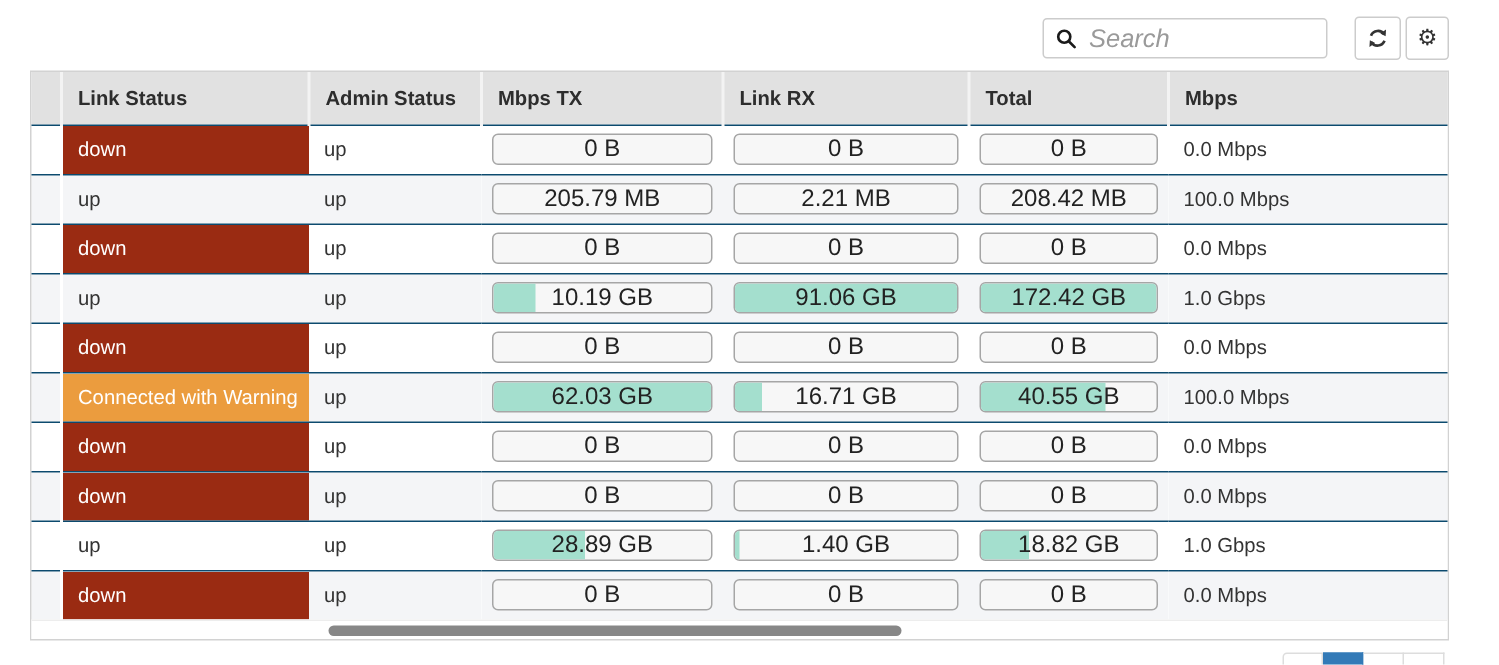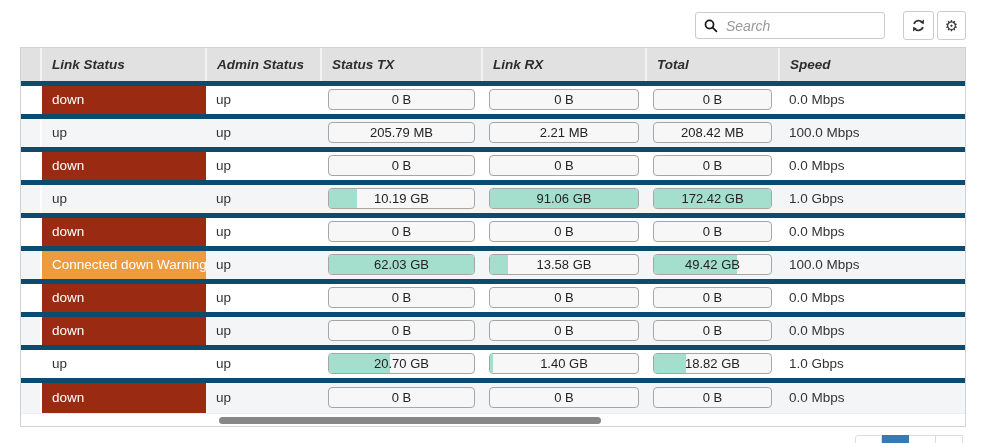--- a/index.html
+++ b/index.html
@@ -9,57 +9,57 @@
     background:#ffffff; font-family:"Liberation Sans", sans-serif; color:#333;
   }
   
   .search-box {
     position:absolute; left:695px; top:12px; width:190px; height:27px;
     border:1px solid #ccc; border-radius:3px; background:#fff;
     display:flex; align-items:center; padding:0 8px;
   }
   .search-box svg { flex:0 0 auto; margin-right:6px; }
   .search-box input {
-    border:none; outline:none; width:100%; font-size:14px;
+    border:none; outline:none; width:100%; font-size:17px;
     font-family:"Liberation Sans", sans-serif; color:#333; background:transparent;
   }
   .search-box input::placeholder { font-style:italic; color:#9a9a9a; }
   .tool-btn {
     position:absolute; top:11px; height:29px; background:#fff;
     border:1px solid #ccc; border-radius:3px; cursor:pointer; padding:0;
     display:flex; align-items:center; justify-content:center; color:#333;
   }
   #refresh-btn { left:903px; width:31px; }
   #settings-btn { left:937px; width:29px; font-size:15px; line-height:1; }
   
   .table-wrap {
     position:absolute; left:20px; top:47px; width:946px;
     border:1px solid #d2d2d2; background:#fff;
   }
   table { border-collapse:collapse; width:944px; table-layout:fixed; }
   th {
     background:#e1e1e1; height:35px; text-align:left; padding:0 0 0 10px;
-    font-size:13.5px; font-weight:bold; color:#2d2d2d; cursor:pointer;font-style:italic;
+    font-size:13.5px; font-weight:bold; color:#2d2d2d; cursor:pointer;
   }
   th + th { border-left:2px solid #f3f3f3; }
-  tbody tr { height:33px; border-top:5px solid #0c4a6e; background:#fff; }
+  tbody tr { height:33px; border-top:1px solid #0c4a6e; background:#fff; }
   tbody tr:nth-child(even) { background:#f4f5f7; }
   td { font-size:13.5px; color:#333; padding:0 0 0 10px; overflow:hidden; white-space:nowrap; }
   td.sel { padding:0; border-right:2px solid #fff; }
   td.link.down    { background:#9a2b12; color:#fff; }
   td.link.warning { background:#eb9c3e; color:#fff; }
   td.bar-cell { padding:0 7px; }
   .meter {
     position:relative; height:21px; border:1px solid #a6a6a6; border-radius:4px;
     background:#f7f7f7; overflow:hidden;
   }
   .meter-fill { position:absolute; left:0; top:0; bottom:0; background:#a4dfce; }
   .meter-label {
     position:absolute; left:0; right:0; top:0; bottom:0;
-    text-align:center; line-height:20px; font-size:13px; color:#222;
+    text-align:center; line-height:20px; font-size:16px; color:#222;
   }
   
   .hscroll { height:13px; background:#fff; border-top:1px solid #ededed; position:relative; }
   .hscroll .thumb {
     position:absolute; left:198px; top:3px; width:382px; height:7px;
     border-radius:4px; background:#878787; cursor:pointer;
   }
   
   .pagination { position:absolute; left:855px; top:435px; display:flex; }
   .page-btn {
@@ -100,24 +100,24 @@
       <col style="width:161px">
         <col style="width:164px">
         <col style="width:133px">
       <col style="width:186px">
     </colgroup>
     <thead>
       <tr>
         <th></th>
         <th>Link Status</th>
         <th>Admin Status</th>
-        <th>Status TX</th>
+        <th>Mbps TX</th>
         <th>Link RX</th>
         <th>Total</th>
-        <th>Speed</th>
+        <th>Mbps</th>
       </tr>
     </thead>
     <tbody>
         <tr>
           <td class="sel"></td>
           <td class="link down">down</td>
           <td>up</td>
           <td class="bar-cell">
             <div class="meter">
               <div class="meter-fill" style="width:0%"></div>
@@ -229,38 +229,38 @@
           <td class="bar-cell">
             <div class="meter">
               <div class="meter-fill" style="width:0%"></div>
               <span class="meter-label">0 B</span>
             </div>
           </td>
           <td>0.0 Mbps</td>
         </tr>
         <tr>
           <td class="sel"></td>
-          <td class="link warning">Connected down Warning</td>
+          <td class="link warning">Connected with Warning</td>
           <td>up</td>
           <td class="bar-cell">
             <div class="meter">
               <div class="meter-fill" style="width:100%"></div>
               <span class="meter-label">62.03 GB</span>
             </div>
           </td>
           <td class="bar-cell">
             <div class="meter">
               <div class="meter-fill" style="width:12%"></div>
-              <span class="meter-label">13.58 GB</span>
+              <span class="meter-label">16.71 GB</span>
             </div>
           </td>
           <td class="bar-cell">
             <div class="meter">
               <div class="meter-fill" style="width:71%"></div>
-              <span class="meter-label">49.42 GB</span>
+              <span class="meter-label">40.55 GB</span>
             </div>
           </td>
           <td>100.0 Mbps</td>
         </tr>
         <tr>
           <td class="sel"></td>
           <td class="link down">down</td>
           <td>up</td>
           <td class="bar-cell">
             <div class="meter">
@@ -306,21 +306,21 @@
           </td>
           <td>0.0 Mbps</td>
         </tr>
         <tr>
           <td class="sel"></td>
           <td class="link up">up</td>
           <td>up</td>
           <td class="bar-cell">
             <div class="meter">
               <div class="meter-fill" style="width:42%"></div>
-              <span class="meter-label">20.70 GB</span>
+              <span class="meter-label">28.89 GB</span>
             </div>
           </td>
           <td class="bar-cell">
             <div class="meter">
               <div class="meter-fill" style="width:2%"></div>
               <span class="meter-label">1.40 GB</span>
             </div>
           </td>
           <td class="bar-cell">
             <div class="meter">

